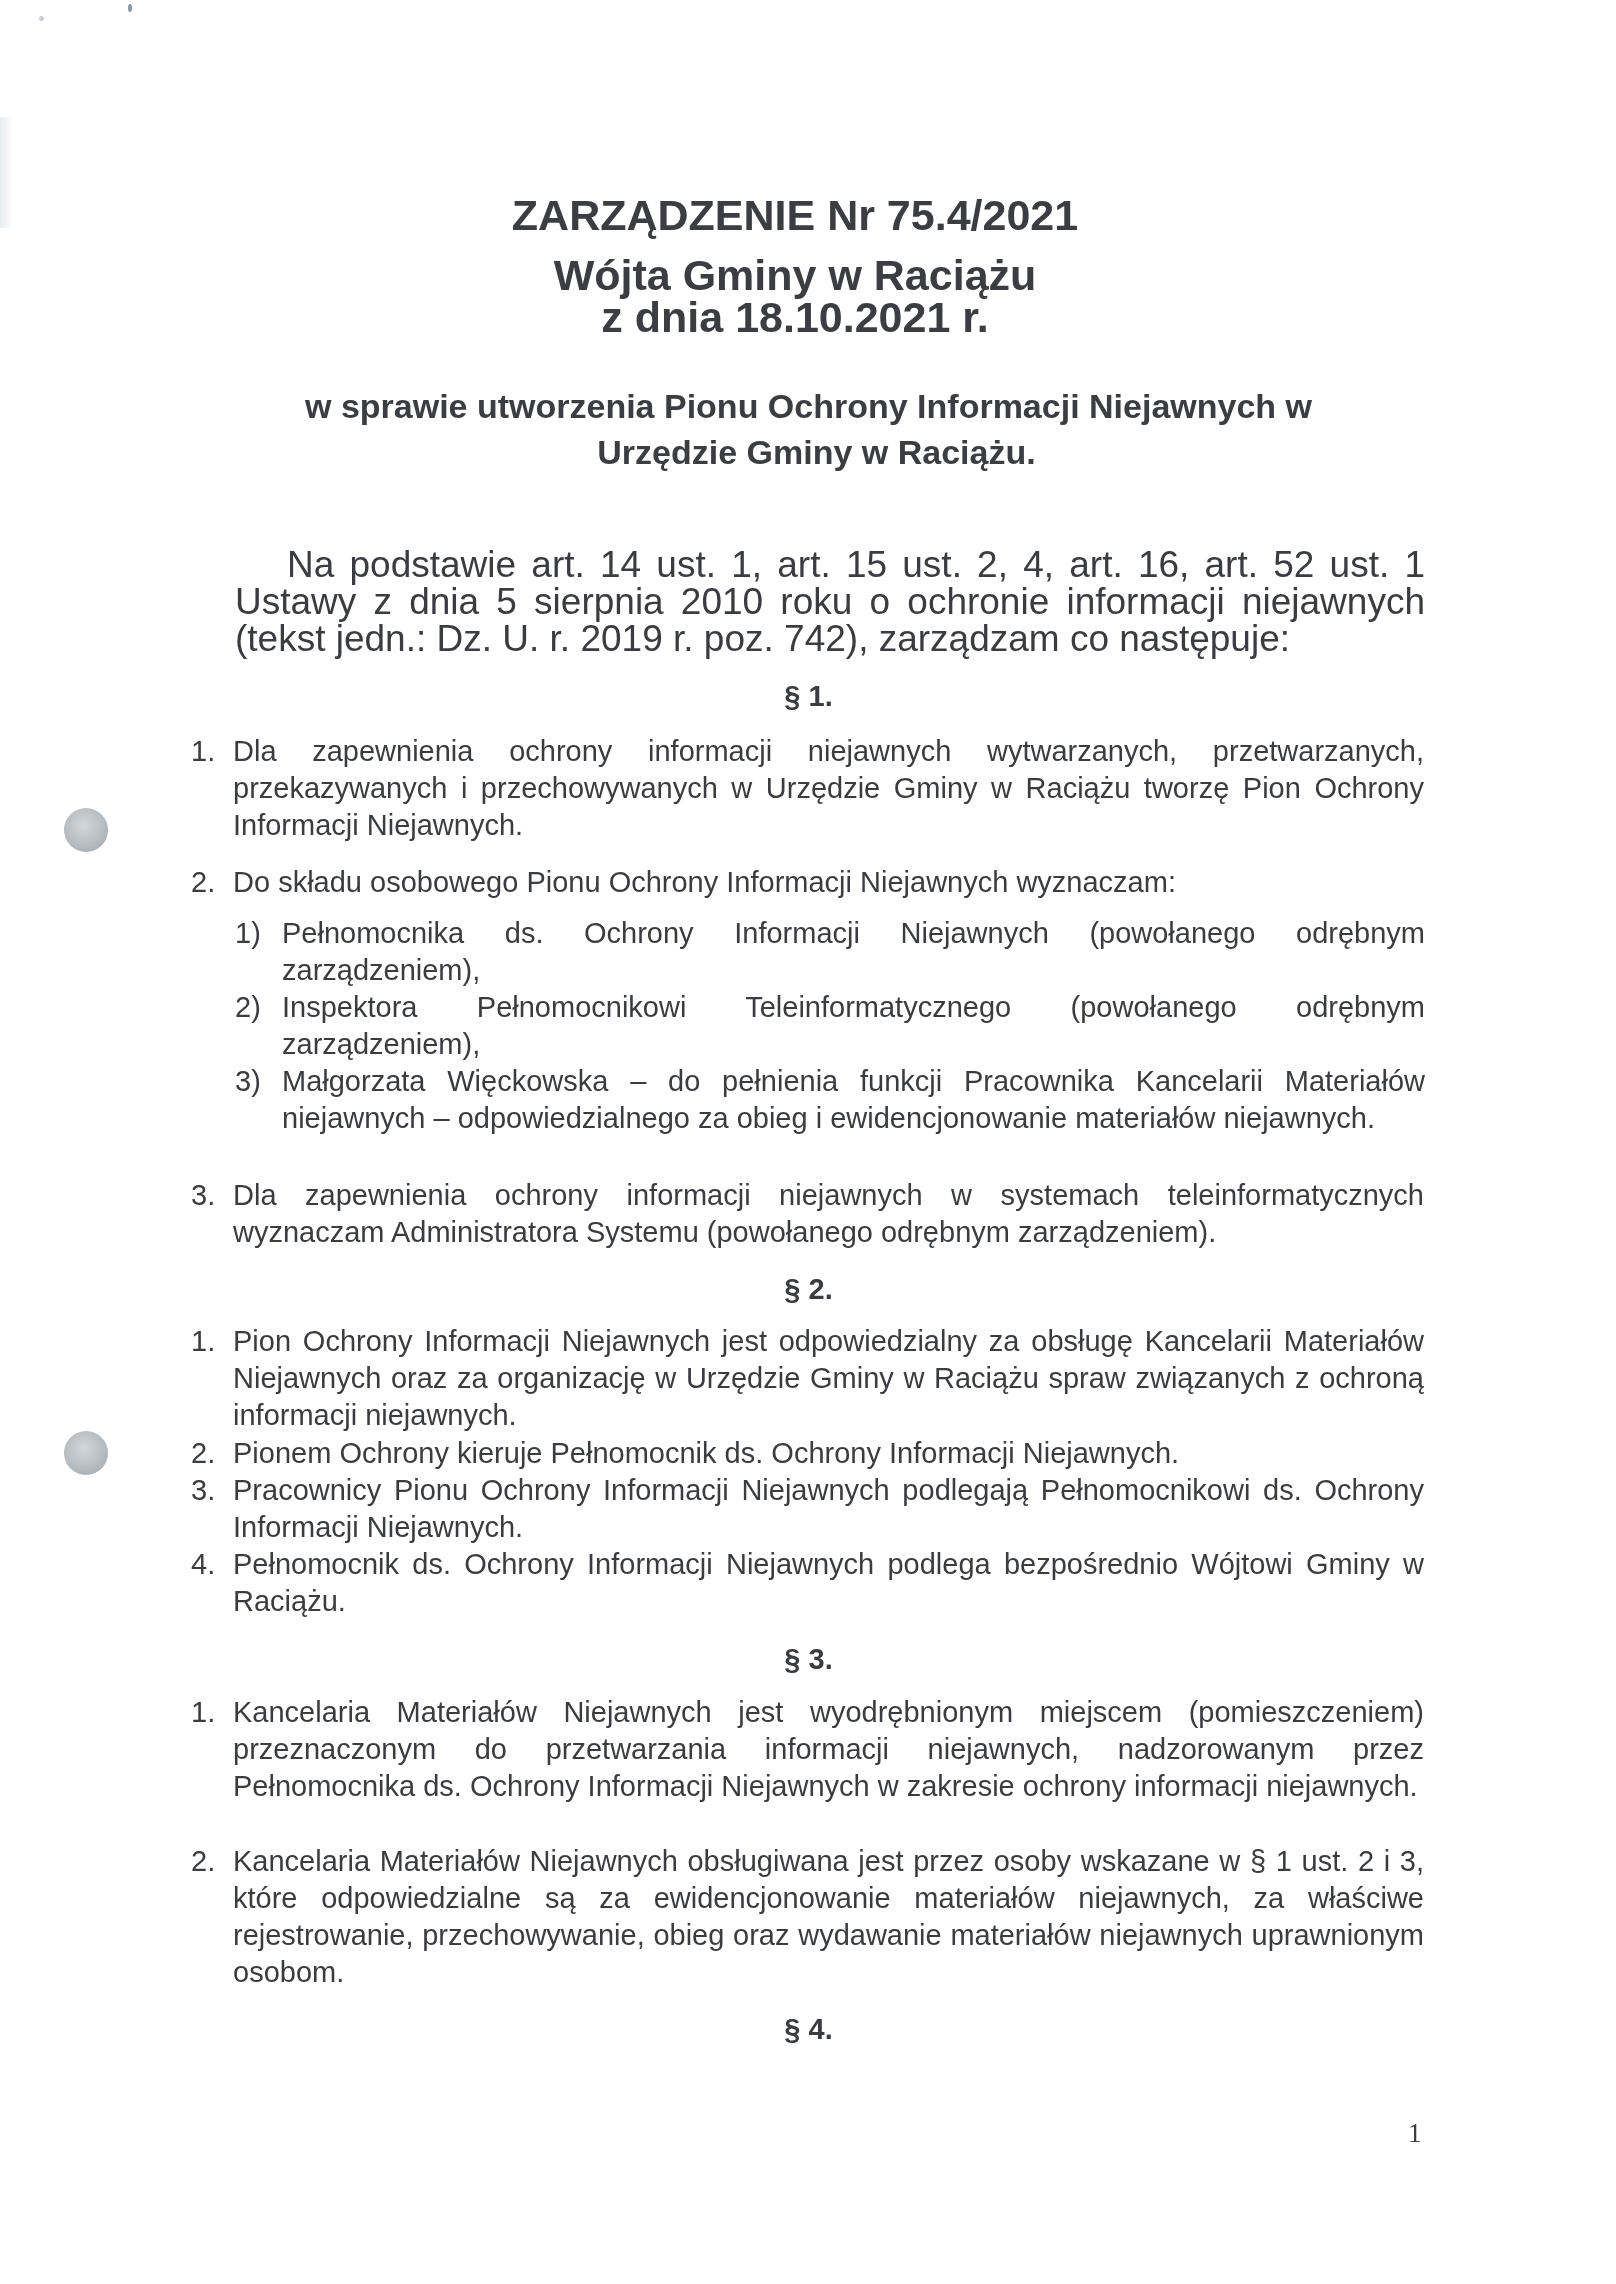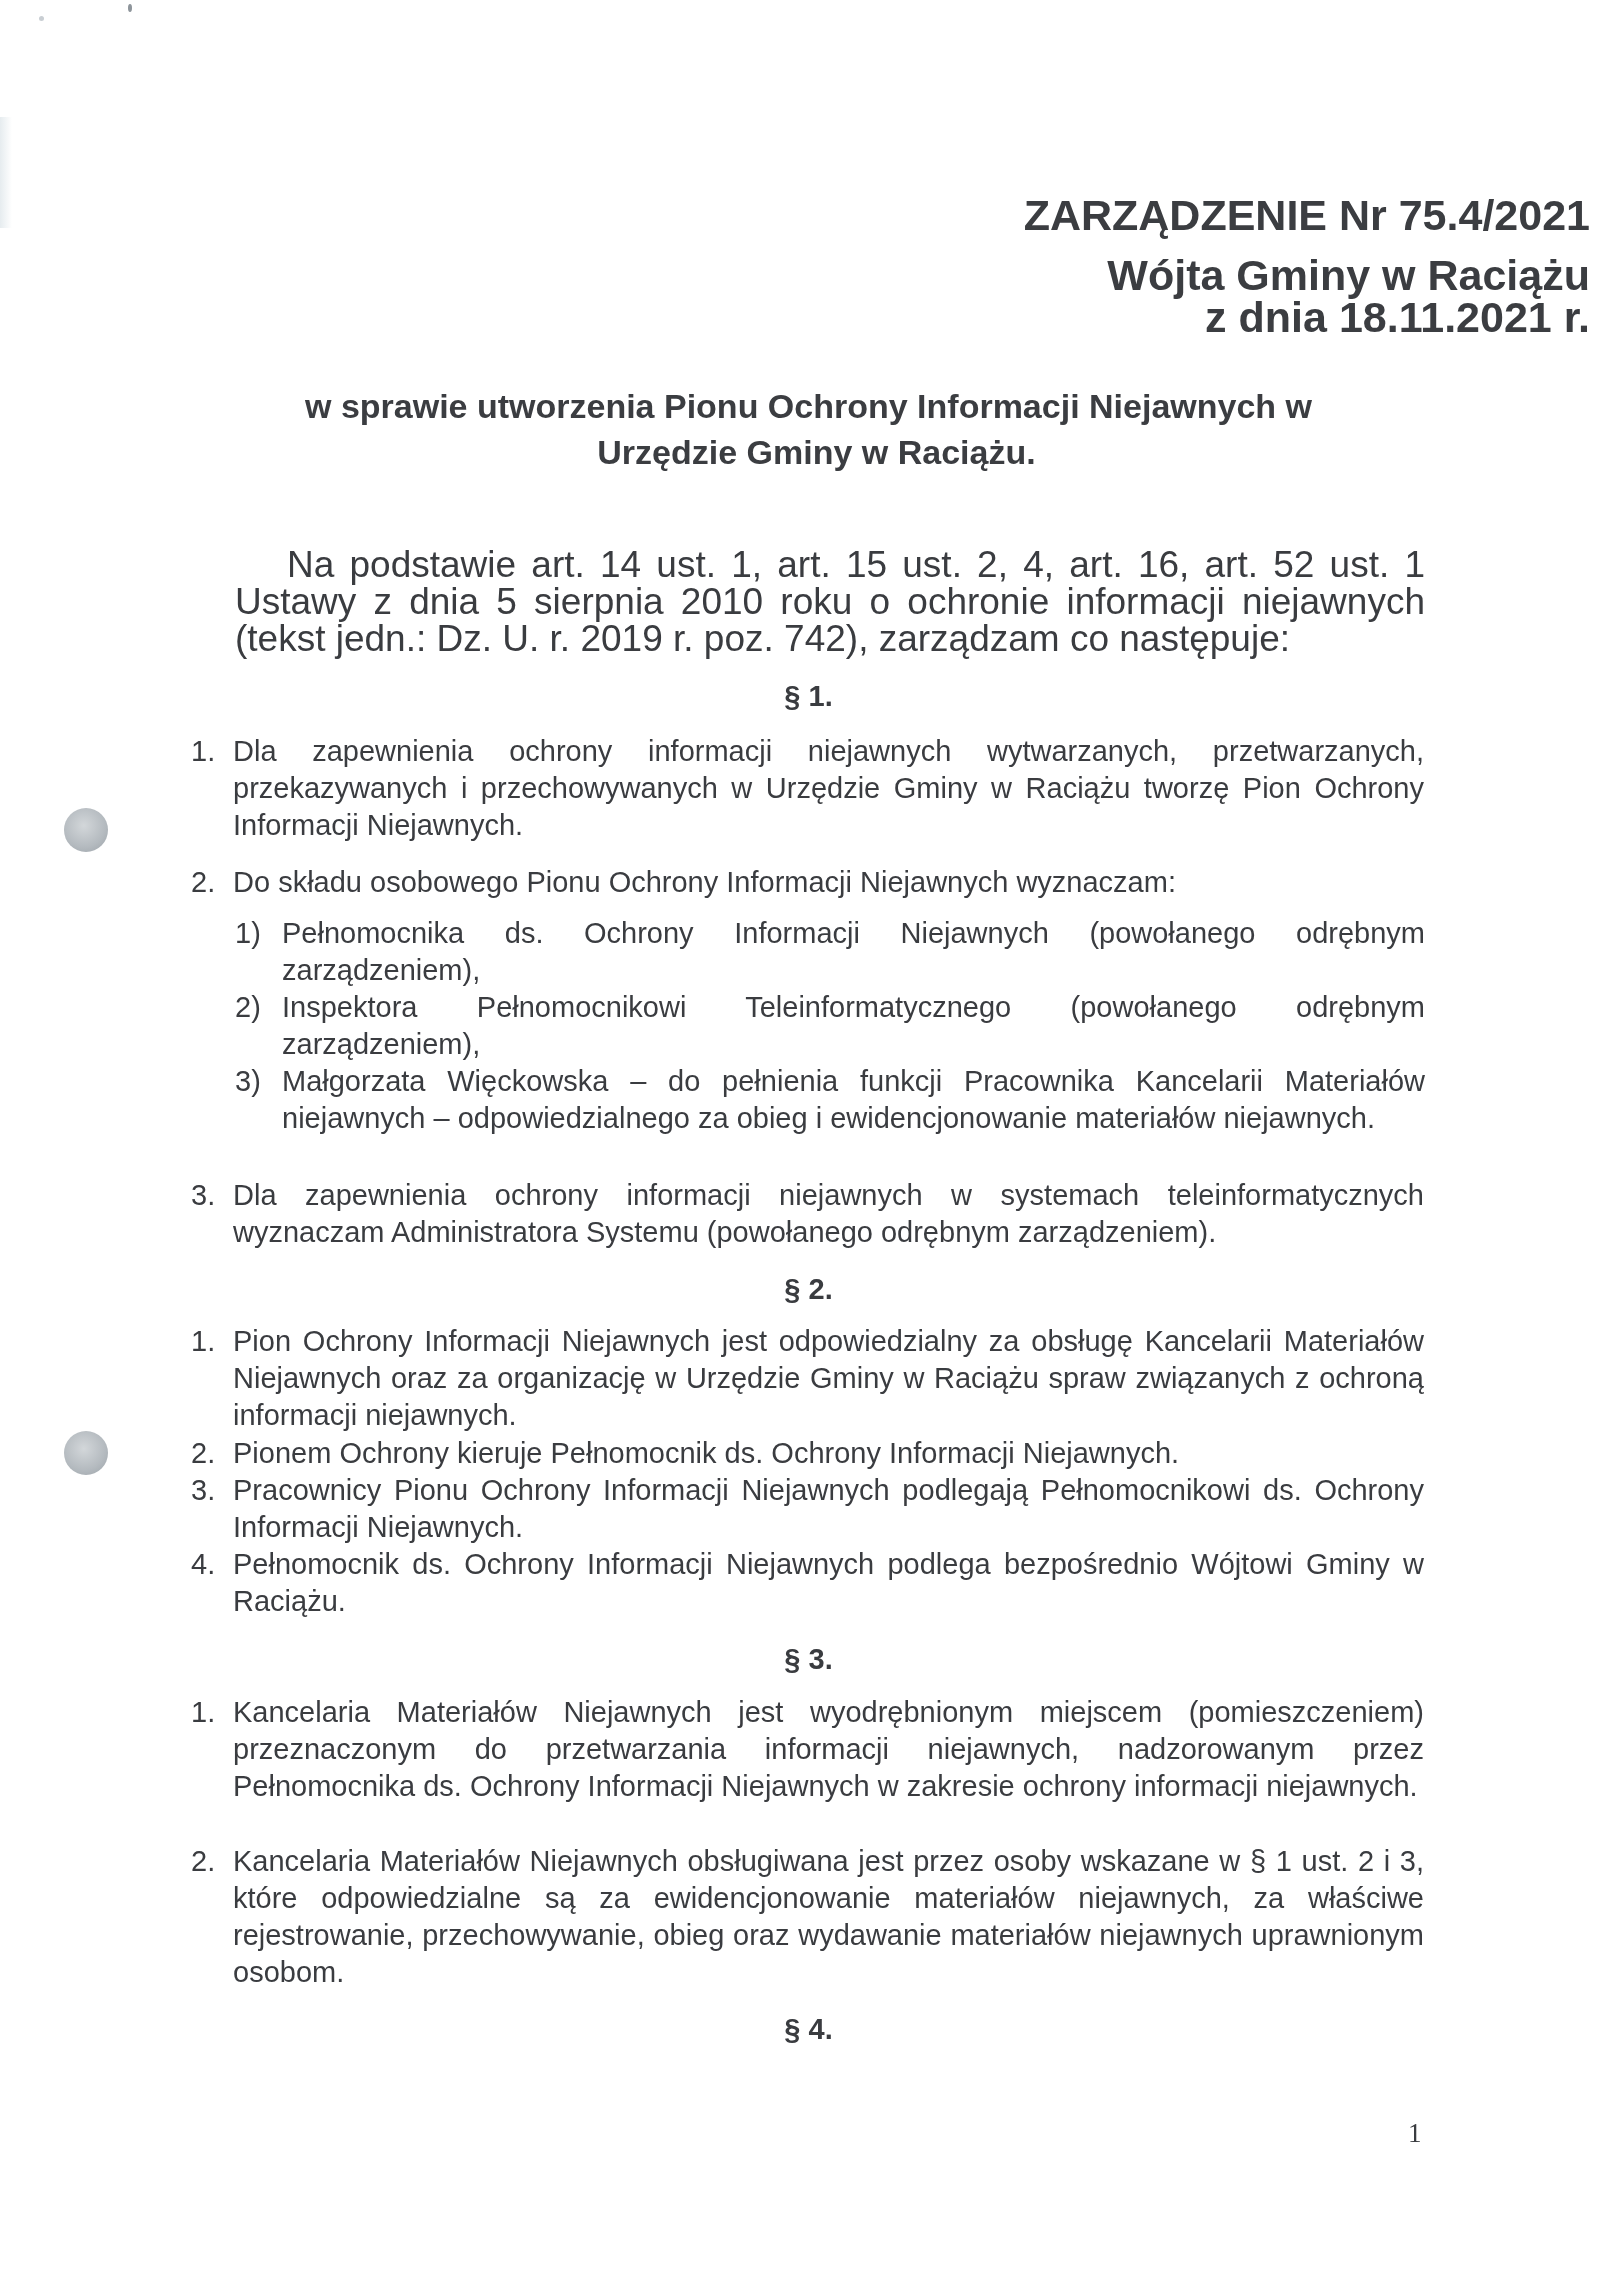--- a/index.html
+++ b/index.html
@@ -6,21 +6,21 @@
   body {
     width: 1617px; height: 2284px; background: #ffffff; position: relative; overflow: hidden;
     font-family: "Liberation Sans", sans-serif; color: #3a3c40;
   }
   .page { position: absolute; left: 0; top: 0; width: 1617px; height: 2284px; }
   .edge-shadow { position: absolute; left: 0; top: 117px; width: 11.7px; height: 111px;
     background: linear-gradient(to right, #e6ecef, #ffffff); }
   .speck { position: absolute; width: 5.2px; height: 5.2px; border-radius: 50%; background: #c9ced3; }
   .punch-hole { position: absolute; width: 44px; height: 44px; border-radius: 50%;
     background: radial-gradient(circle at 45% 40%, #d3d7da 0%, #b4babf 60%, #9aa1a7 100%); }
-  .title { position: absolute; left: 0; width: 1590px; text-align: right; font-weight: bold;
+  .title { position: absolute; left: 0; width: 1590px; text-align: center; font-weight: bold;
     font-size: 43px; line-height: 51px; color: #3b3d41; }
   .subtitle { position: absolute; left: 0; width: 1617px; text-align: center; font-weight: bold;
     font-size: 34px; line-height: 46px; color: #3b3d41; }
   .preamble { position: absolute; left: 235px; width: 1190px; font-size: 37px; line-height: 37px; text-align: justify; }
   .preamble .indent { display: inline-block; width: 52px; }
   .para-head { position: absolute; left: 0; width: 1617px; text-align: center; font-weight: bold; font-size: 29px; line-height: 37px; }
   .item { position: absolute; left: 191px; width: 1233px; font-size: 29px; line-height: 37px; }
   .item .num { position: absolute; left: 0; top: 0; width: 42px; }
   .item .txt { margin-left: 42px; text-align: justify; text-align-last: left; }
   .sub { position: absolute; left: 235px; width: 1190px; font-size: 29px; line-height: 37px; }
@@ -33,21 +33,21 @@
 
 <div class="page">
   <div class="edge-shadow"></div>
   <div class="speck" style="left:39px;top:15.6px;"></div>
   <div class="speck" style="left:128px;top:3.9px;width:3.9px;height:7.8px;background:#8e959b;"></div>
   <div class="punch-hole" style="left:64px;top:808px;"></div>
   <div class="punch-hole" style="left:64px;top:1431px;"></div>
 
   <div class="title" style="top:190px;">ZARZĄDZENIE Nr 75.4/2021</div>
   <div class="title" style="top:241px;margin-top:9px;">Wójta Gminy w Raciążu</div>
-  <div class="title" style="top:292px;">z dnia 18.11.2021 r.</div>
+  <div class="title" style="top:292px;">z dnia 18.10.2021 r.</div>
 
   <div class="subtitle" style="top:383px;">w sprawie utworzenia Pionu Ochrony Informacji Niejawnych w</div>
   <div class="subtitle" style="top:429px;padding-left:8px;">Urzędzie Gminy w Raciążu.</div>
 
   <div class="preamble" style="top:546px;">
     <span class="indent"></span><span>Na podstawie art. 14 ust. 1, art. 15 ust. 2, 4, art. 16, art. 52 ust. 1 Ustawy z dnia 5 sierpnia 2010 roku o ochronie informacji niejawnych (tekst jedn.: Dz. U. r. 2019 r. poz. 742), zarządzam co następuje:</span>
   </div>
 
   <div class="para-head" style="top:678px;">§ 1.</div>
 

